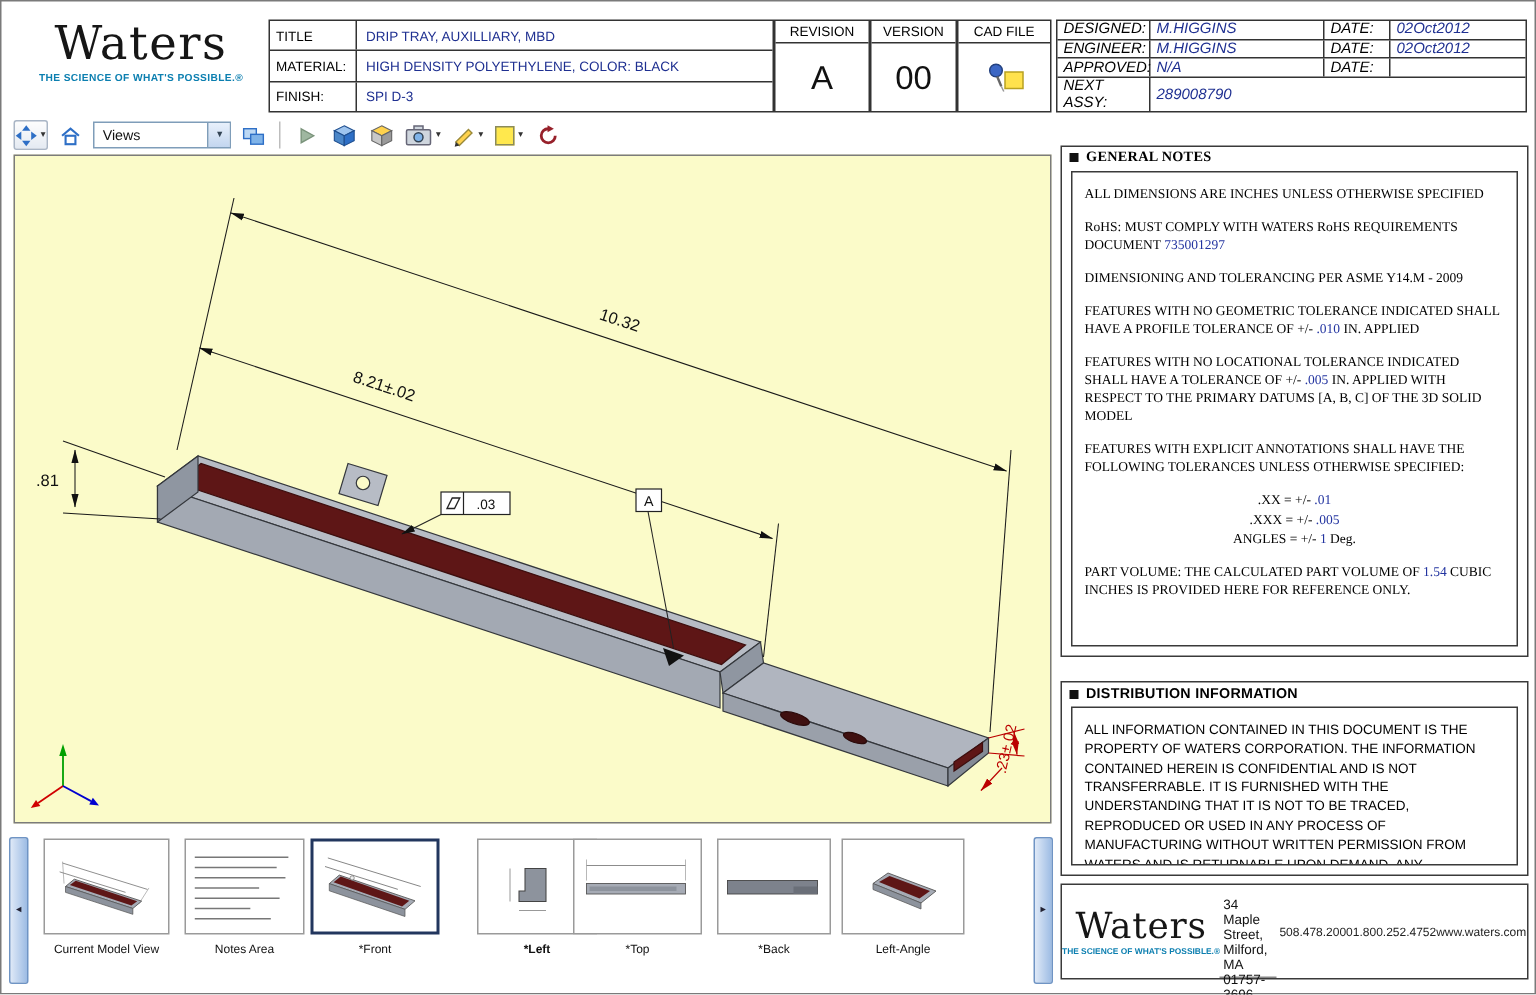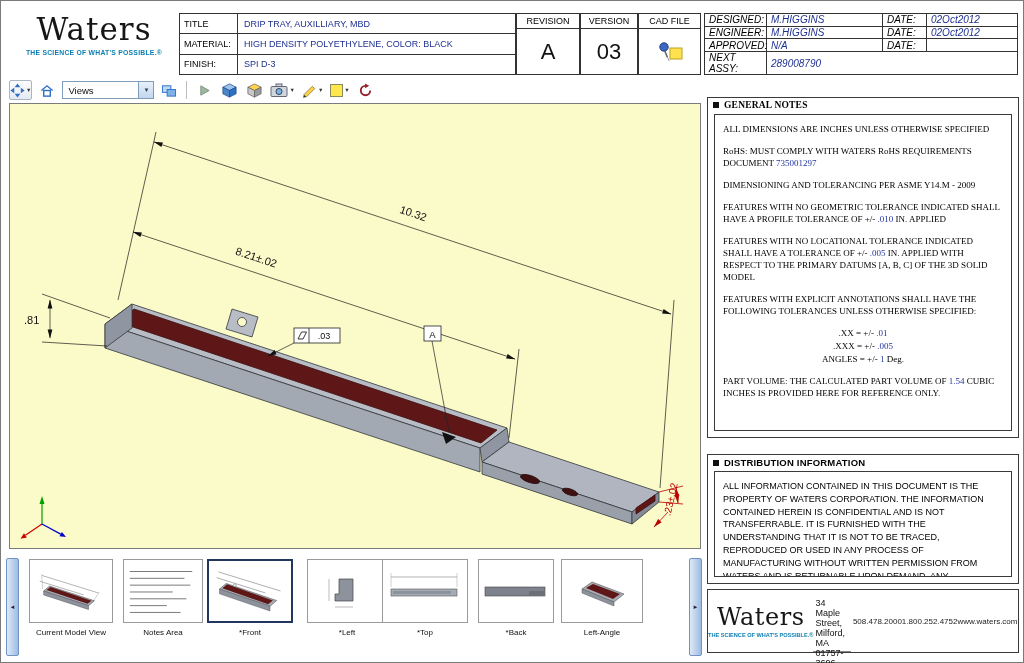--- a/index.html
+++ b/index.html
@@ -107,21 +107,21 @@
       <div class="tb-val">SPI D-3</div>
     </div>
   </div>
 
   <div id="rev" class="abs hdrbox">
     <div class="hb-h">REVISION</div>
     <div class="hb-v">A</div>
   </div>
   <div id="ver" class="abs hdrbox">
     <div class="hb-h">VERSION</div>
-    <div class="hb-v">03</div>
+    <div class="hb-v">00</div>
   </div>
   <div id="cad" class="abs hdrbox">
     <div class="hb-h">CAD FILE</div>
     <div class="hb-v">
       <svg width="28" height="22" viewBox="0 0 28 22">
         <rect x="14" y="7" width="12" height="11" fill="#ffe24d" stroke="#b8a121"></rect>
         <circle cx="8" cy="6" r="4.2" fill="#3b66c4" stroke="#23417f"></circle>
         <line x1="8.8" y1="10" x2="11.5" y2="16.5" stroke="#666" stroke-width="1.6"></line>
         <line x1="11.5" y1="16.5" x2="13.2" y2="20" stroke="#999" stroke-width="1"></line>
       </svg>
@@ -409,21 +409,21 @@
         <line x1="7" y1="16" x2="58" y2="32" stroke="#555" stroke-width="0.5"></line>
         <polygon points="10,28 17,22 70,40 63,46" fill="#a6abb5" stroke="#555" stroke-width="0.6"></polygon>
         <polygon points="13,27 18,23 66,40 61,44" fill="#5e1616"></polygon>
         <polygon points="10,28 63,46 63,51 10,33" fill="#8d939d" stroke="#555" stroke-width="0.5"></polygon>
         <circle cx="26" cy="24" r="1.5" fill="#eee" stroke="#555" stroke-width="0.4"></circle>
       </svg>
     </div>
     <div class="tlabel">*Front</div>
   </div>
 
-  <div class="thumb" style="left:306px;width:80px;">
+  <div class="thumb" style="left:317px;width:80px;font-weight:bold;">
     <div class="tbox">
       <svg width="72" height="60" viewBox="0 0 72 60">
         <polygon points="28,18 42,18 42,40 24,40 24,33 28,33" fill="#8d939d" stroke="#444" stroke-width="0.7"></polygon>
         <line x1="18" y1="18" x2="18" y2="40" stroke="#777" stroke-width="0.5"></line>
         <line x1="24" y1="46" x2="42" y2="46" stroke="#777" stroke-width="0.5"></line>
       </svg>
     </div>
     <div class="tlabel">*Left</div>
   </div>
 

